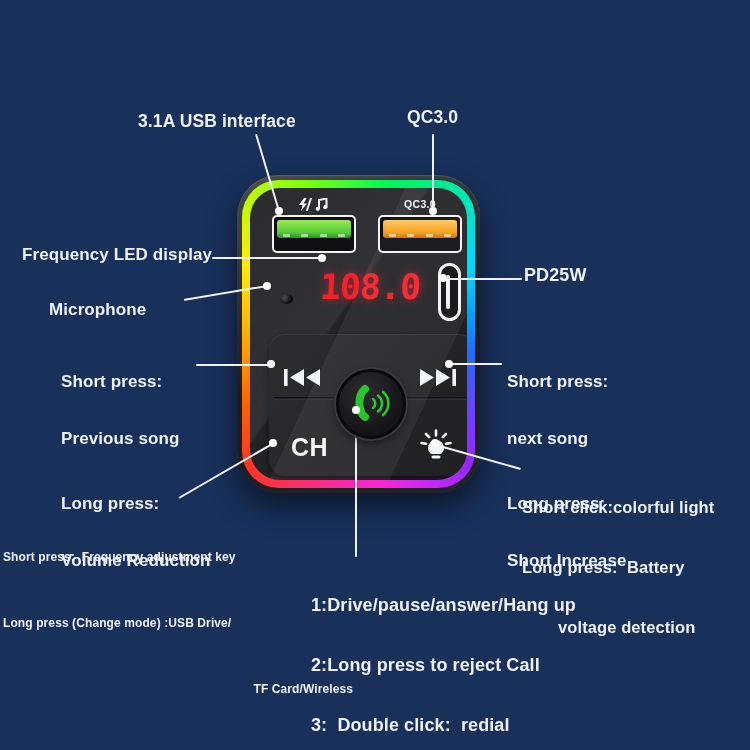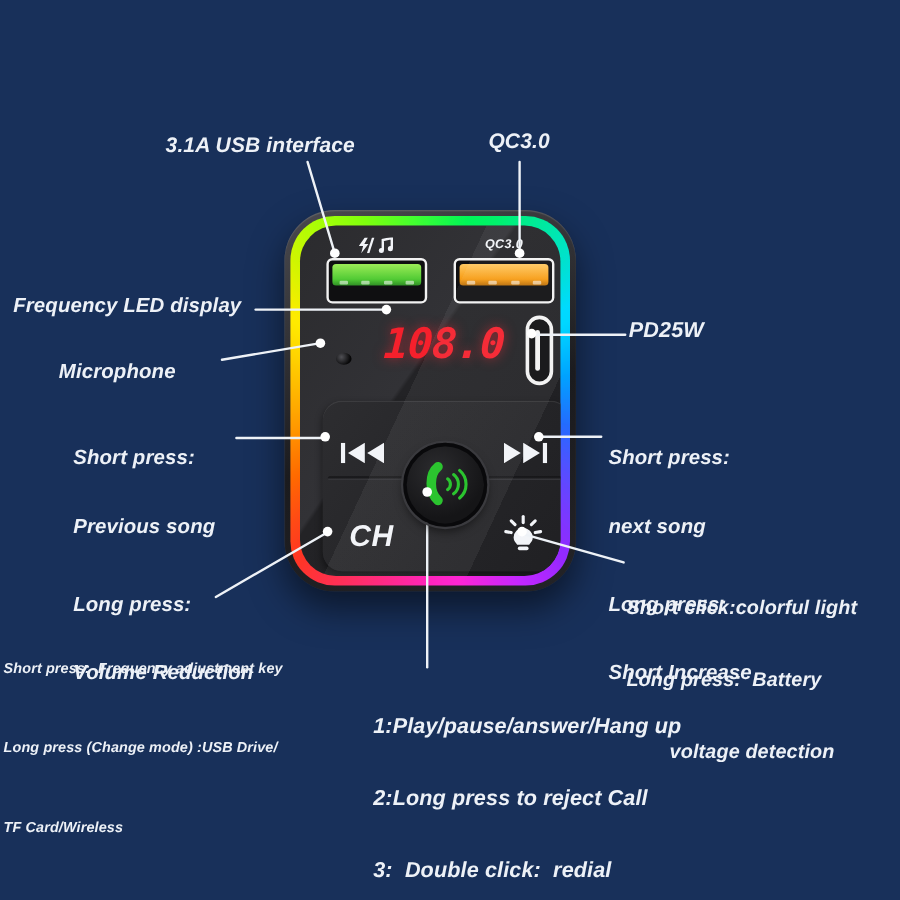--- a/index.html
+++ b/index.html
@@ -1,21 +1,21 @@
 <!DOCTYPE html>
 <html><head>
 <meta charset="utf-8">
 <style>
   html,body{margin:0;padding:0;}
   body{
     width:750px;height:750px;overflow:hidden;
     background:#18305a;
     font-family:"Liberation Sans",sans-serif;
   }
-  .stage{position:relative;width:750px;height:554px;font-style:italic;}
+  .stage{position:relative;width:750px;height:554px;}
 
   
   .lbl{
     position:absolute;color:#edf1f7;font-weight:700;
     white-space:pre-wrap;letter-spacing:.1px;
   }
   .lbl div{white-space:pre-wrap;}
 
   
   .ln{position:absolute;height:2px;background:#eef2f7;transform-origin:0 50%;border-radius:1px;}
@@ -206,21 +206,21 @@
   <div class="dot" style="left:263px;top:282px;"></div>
   <div class="dot" style="left:267px;top:360px;"></div>
   <div class="dot" style="left:445px;top:360px;"></div>
   <div class="dot" style="left:439px;top:274px;"></div>
   <div class="dot" style="left:431px;top:439px;"></div>
   <div class="dot" style="left:269px;top:439px;"></div>
   <div class="dot" style="left:352px;top:406px;"></div>
 
   <div class="lbl" style="left:138px;top:111px;font-size:17.5px;">3.1A USB interface</div>
   <div class="lbl" style="left:407px;top:107px;font-size:17.5px;">QC3.0</div>
-  <div class="lbl" style="left:11px;top:245px;font-size:17px;">Frequency LED display</div>
+  <div class="lbl" style="left:22px;top:245px;font-size:17px;">Frequency LED display</div>
   <div class="lbl" style="left:49px;top:300px;font-size:17px;">Microphone</div>
 
   <div class="lbl" style="left:61px;top:334px;font-size:17px;line-height:19px;">
     <div>Short press:</div>
     <div>Previous song</div>
     <div style="margin-top:8px;">Long press:</div>
     <div>Volume Reduction</div>
   </div>
 
   <div class="lbl" style="left:507px;top:334px;font-size:17px;line-height:19px;">
@@ -234,22 +234,22 @@
 
   <div class="lbl" style="left:522px;top:457px;font-size:16.5px;line-height:20px;">
     <div>Short click:colorful light</div>
     <div>Long press:  Battery</div>
     <div style="padding-left:36px;">voltage detection</div>
   </div>
 
   <div class="lbl" style="left:3px;top:502px;font-size:12px;line-height:22px;width:350px;">
     <div>Short press:  Frequency adjustment key</div>
     <div>Long press (Change mode) :USB Drive/</div>
-    <div style="text-align:left;">TF Card/Wireless</div>
+    <div style="text-align:right;">TF Card/Wireless</div>
   </div>
 
   <div class="lbl" style="left:311px;top:555px;font-size:18px;line-height:20px;">
-    <div>1:Play/pause/answer/Hang up</div>
+    <div>1:Drive/pause/answer/Hang up</div>
     <div>2:Long press to reject Call</div>
     <div>3:  Double click:  redial</div>
   </div>
 
 </div>
 
 </body></html>

